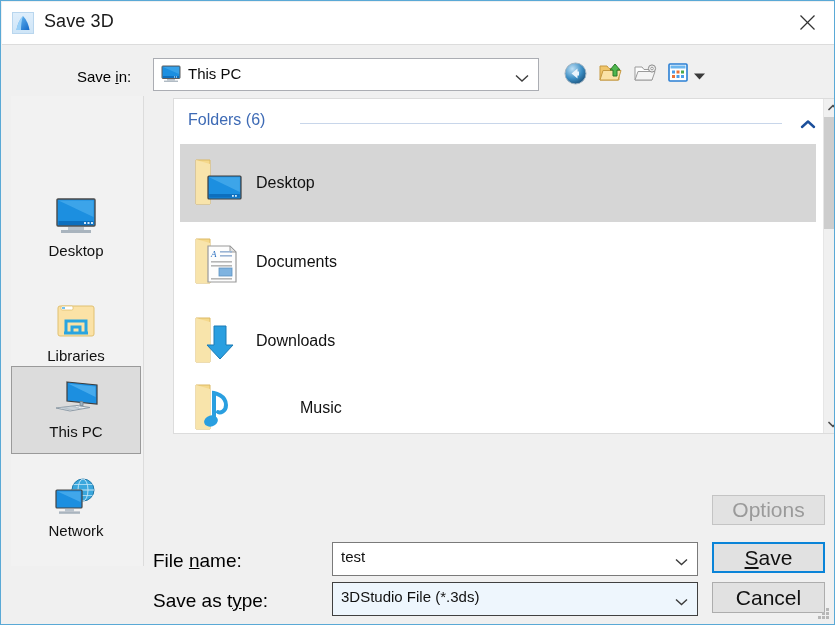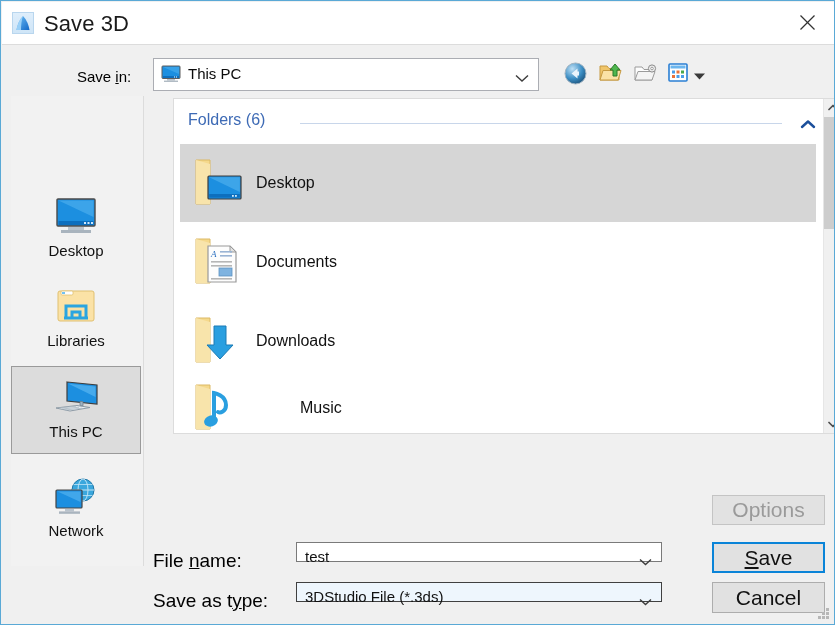--- a/index.html
+++ b/index.html
@@ -35,21 +35,21 @@
     left: 10px; top: 10px;
     width: 22px; height: 22px;
     background: linear-gradient(180deg,#dfeefb 0%,#cfe5f7 100%);
     border: 1px solid #b9d6ee;
     box-sizing: border-box;
   }
   .title-icon svg { display: block; }
   .title-text {
     position: absolute;
     left: 42px; top: 9px;
-    font-size: 22px;
+    font-size: 18px;
     color: #1a1a1a;
     letter-spacing: .1px;
   }
   .close-btn {
     position: absolute;
     right: 0px; top: 0px;
     width: 55px; height: 41px;
     display: flex;
     align-items: center;
     justify-content: center;
@@ -199,24 +199,25 @@
   .form-label {
     position: absolute;
     font-size: 19px;
     color: #000;
   }
   .lbl-filename { left: 152px; top: 549px; }
   .lbl-savetype { left: 152px; top: 589px; }
 
   .combo {
     position: absolute;
-    height: 20px;
+    height: 34px;
     background: #fff;
     box-sizing: border-box;
     border: 1px solid #7a7a7a;
+    margin-left: 36px;
   }
   .combo .val {
     position: absolute;
     left: 8px; top: 5px;
     font-size: 15px;
     color: #111;
   }
   .combo .chev {
     position: absolute;
     right: 9px; top: 9px;
@@ -383,21 +384,21 @@
           <rect x="33" y="26" width="2" height="2" fill="#cfe8fb"></rect>
           <rect x="36.5" y="26" width="2" height="2" fill="#cfe8fb"></rect>
           <rect x="40" y="26" width="2" height="2" fill="#cfe8fb"></rect>
           <rect x="17" y="31" width="16" height="3" fill="#b9c3cc"></rect>
           <rect x="10" y="34" width="30" height="3" fill="#a9b4be"></rect>
         </svg>
       </span>
       <span class="lbl">Desktop</span>
     </div>
 
-    <div class="place" style="top:180px;">
+    <div class="place" style="top:180px;justify-content:flex-end;">
       <span class="pic">
         <svg width="48" height="42" viewBox="0 0 48 42">
           <rect x="6" y="5" width="36" height="30" rx="2" fill="#fbe2a6" stroke="#e0c070" stroke-width="1"></rect>
           <rect x="9" y="5" width="12" height="4" rx="1.2" fill="#ffffff" stroke="#e0c070" stroke-width="0.8"></rect>
           <rect x="10" y="6.2" width="3" height="1.6" fill="#4fb3f0"></rect>
           <path d="M14 32 L14 20 L34 20 L34 32" fill="none" stroke="#2aa5e0" stroke-width="3"></path>
           <path d="M20 32 L20 26 L28 26 L28 32" fill="none" stroke="#2aa5e0" stroke-width="3"></path>
           <rect x="12" y="30.5" width="24" height="3" fill="#2aa5e0"></rect>
         </svg>
       </span>

